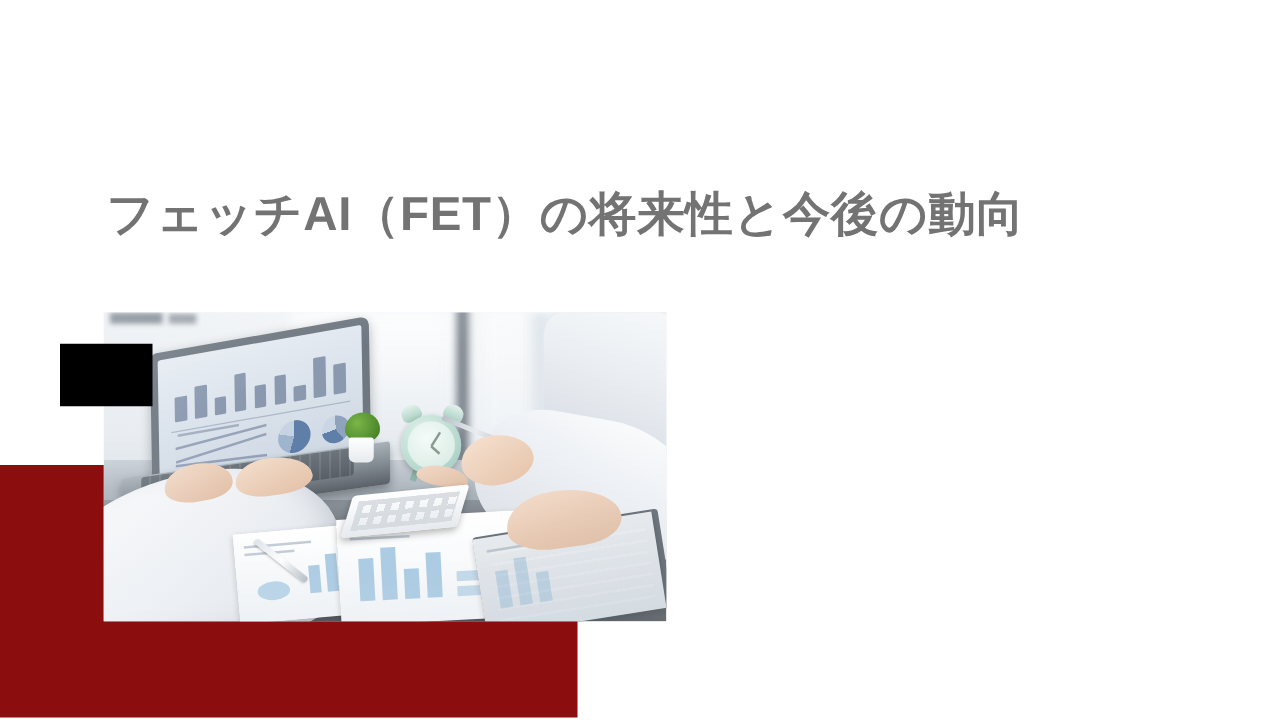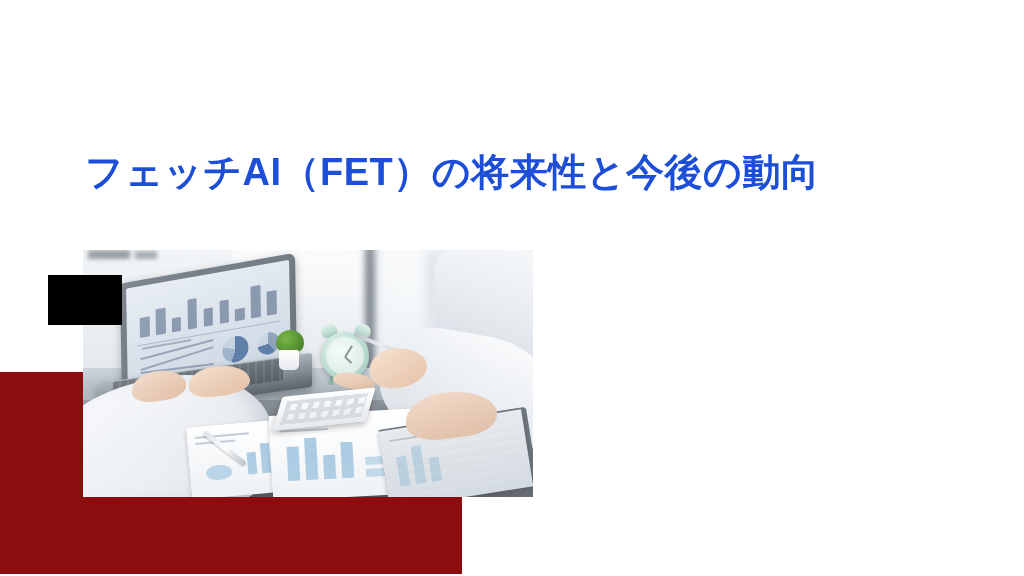--- a/index.html
+++ b/index.html
@@ -23,21 +23,21 @@
 
   
   #title {
     position: absolute;
     left: 85px;
     top: 124px;
     width: 820px;
     font-size: 38px;
     font-weight: 700;
     letter-spacing: 0.5px;
-    color: #1d4ed8;
+    color: #737373;
     line-height: 1.25;
     white-space: nowrap;
   }
 
   
   #red-block {
     position: absolute;
     left: 0px;
     top: 372px;
     width: 462px;

